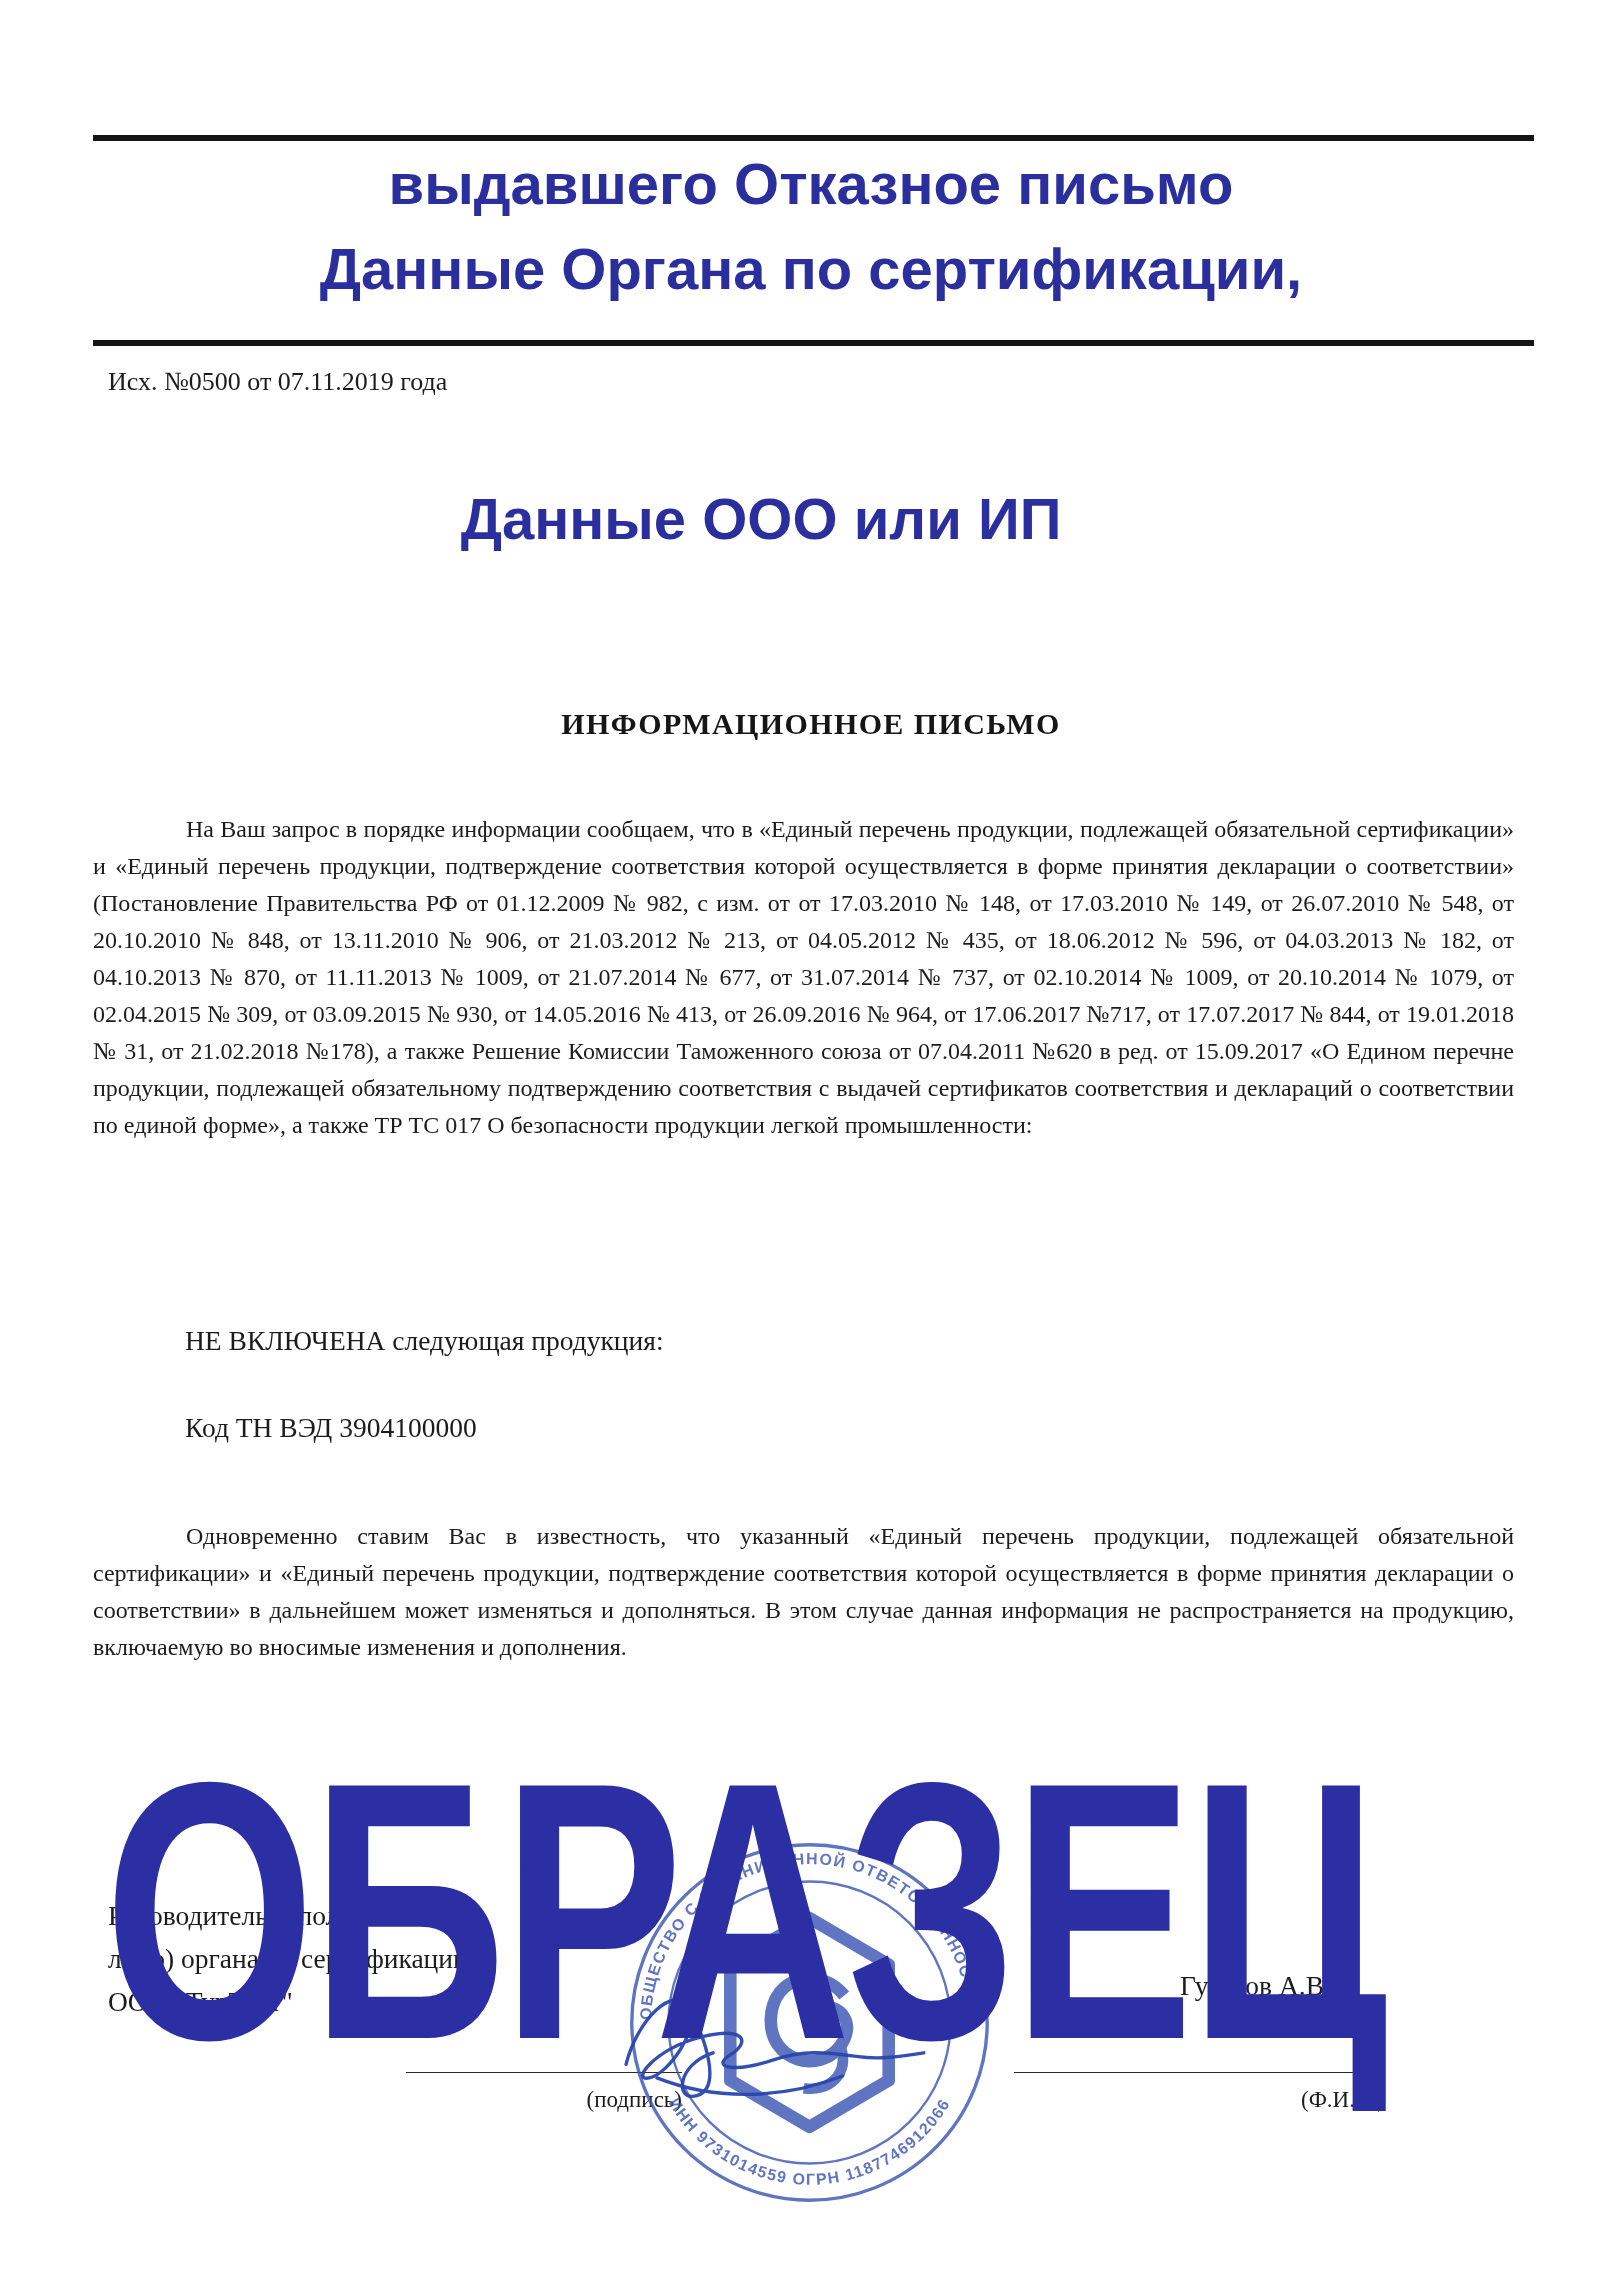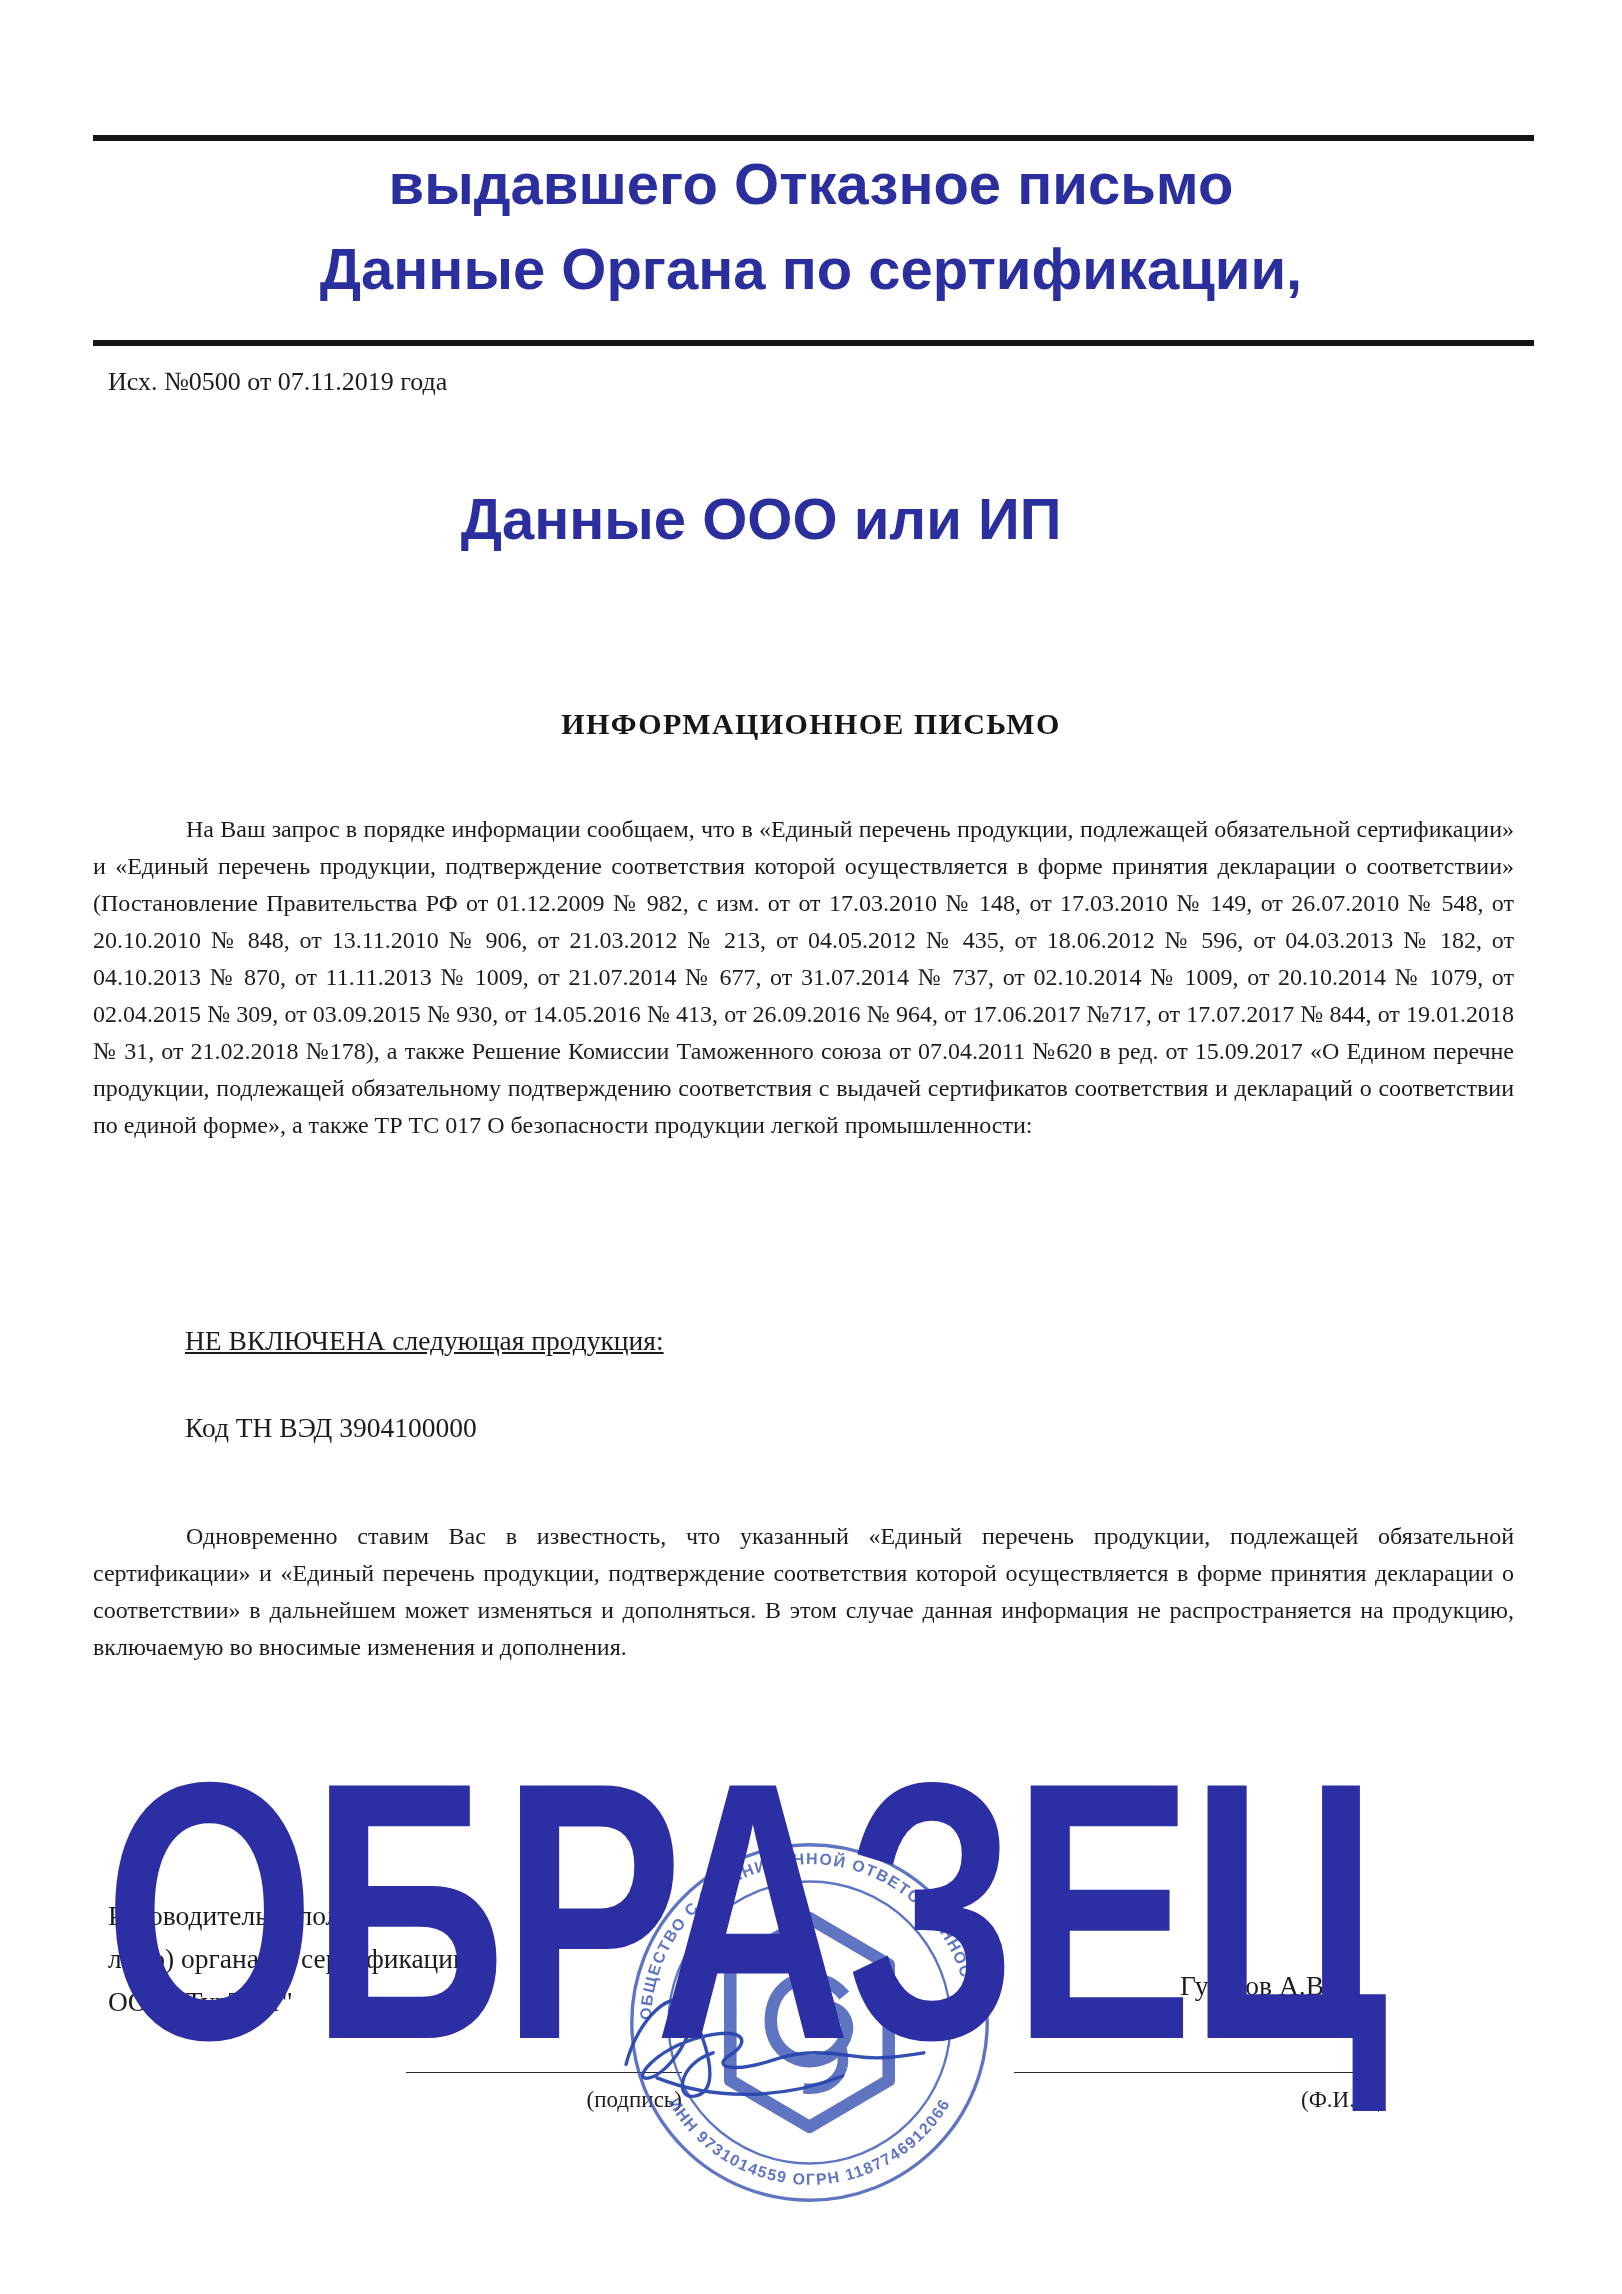--- a/index.html
+++ b/index.html
@@ -36,21 +36,21 @@
   .letter-title{
     position:absolute;top:707px;left:0;width:1622px;text-align:center;
     font-weight:700;font-size:30px;letter-spacing:1.4px;color:#161616;
   }
   .body-text{
     position:absolute;left:93px;width:1421px;text-align:justify;
     font-size:24px;line-height:37px;color:var(--ink);text-indent:93px;
   }
   .p1{top:811px;}
   .p2{top:1518px;}
-  .not-included{position:absolute;left:185px;top:1325px;font-size:27.5px;color:var(--ink);text-decoration:underline;}
+  .not-included{position:absolute;left:185px;top:1325px;font-size:27.5px;color:var(--ink);}
   .product-block{position:absolute;left:185px;top:1408px;font-size:27.5px;line-height:39px;color:var(--ink);}
   .sig-left{position:absolute;left:108px;top:1894px;font-size:27.5px;line-height:43px;color:var(--ink);z-index:10;}
   .sig-name{position:absolute;left:1180px;top:1933px;font-size:27.5px;color:var(--ink);z-index:10;margin-top:37px;}
   .sig-line{position:absolute;top:2072px;border-top:1.9px solid #2a2a2a;height:0;}
   .sig-line-left{left:406px;width:276px;}
   .sig-line-right{left:1014px;width:371px;}
   .caption{position:absolute;top:2087px;font-size:23px;text-align:right;color:var(--ink);}
   .caption-sign{left:406px;width:276px;}
   .caption-name{left:1014px;width:371px;}
   .stamp{position:absolute;left:626px;top:1839px;z-index:20;opacity:0.82;}

